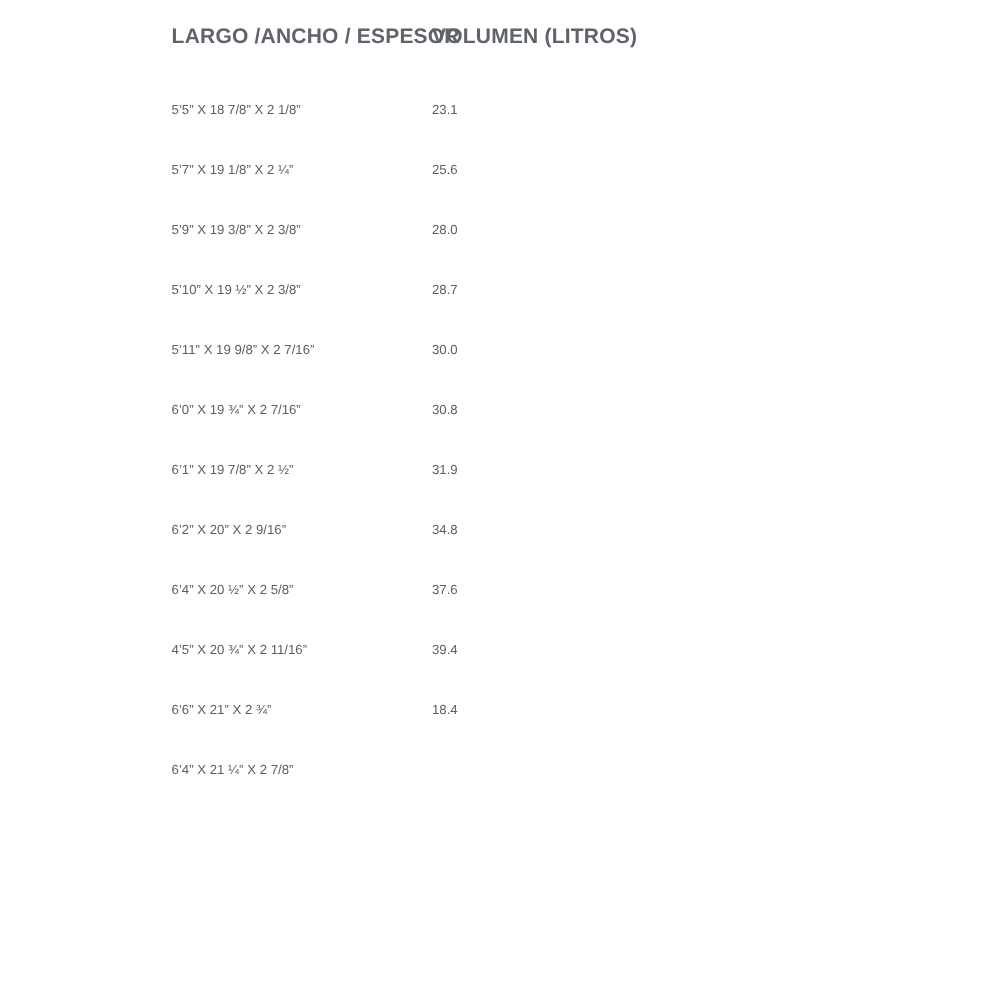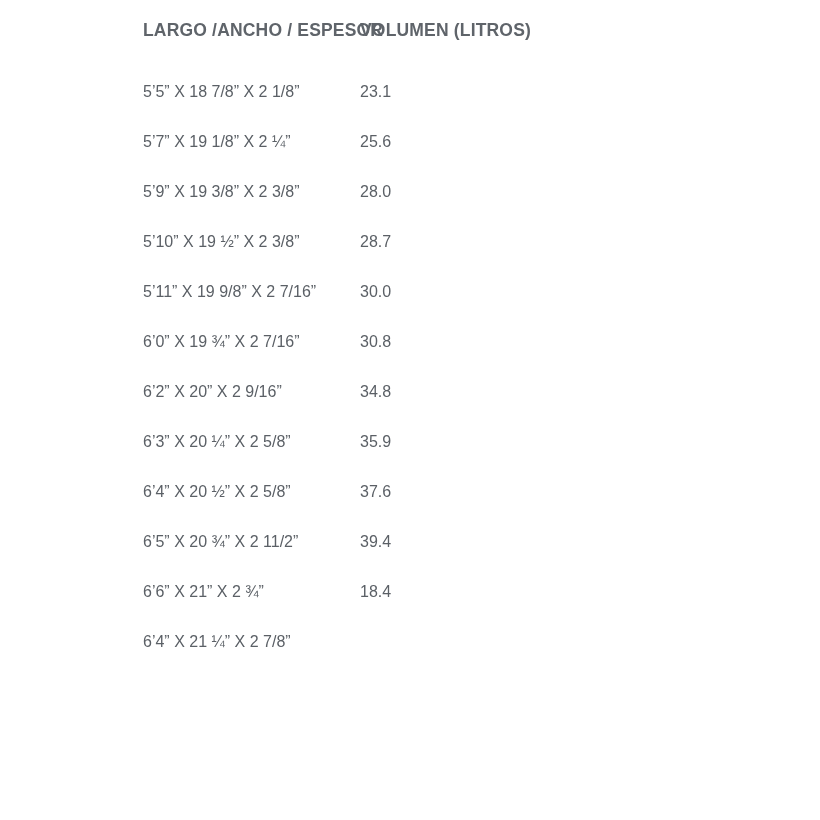--- a/index.html
+++ b/index.html
@@ -37,21 +37,21 @@
     letter-spacing: 0.01em;
     color: #5f646a;
     padding: 0 0 26px 0;
     vertical-align: top;
     white-space: nowrap;
   }
   th.head-dim { padding-left: 143px; }
   th.head-vol { padding-left: 30px; }
 
   td.cell {
-    font-size: 16px;
+    font-size: 11px;
     font-weight: normal;
     color: #5b6066;
     padding: 0 0 0 0;
     height: 50px;
     vertical-align: middle;
     white-space: nowrap;
   }
   td.cell-dim { padding-left: 143px; }
   td.cell-vol { padding-left: 30px; }
   td.cell-pad { }
@@ -98,36 +98,36 @@
         <td class="cell cell-dim">5’11” X 19 9/8” X 2 7/16”</td>
         <td class="cell cell-vol">30.0</td>
         <td class="cell cell-pad"></td>
       </tr>
       <tr>
         <td class="cell cell-dim">6’0” X 19 ¾” X 2 7/16”</td>
         <td class="cell cell-vol">30.8</td>
         <td class="cell cell-pad"></td>
       </tr>
       <tr>
-        <td class="cell cell-dim">6’2” X 20” X 2 9/16”</td>
-        <td class="cell cell-vol">34.8</td>
+        <td class="cell cell-dim">6’1” X 19 7/8” X 2 ½”</td>
+        <td class="cell cell-vol">31.9</td>
         <td class="cell cell-pad"></td>
       </tr>
       <tr>
-        <td class="cell cell-dim">6’3” X 20 ¼” X 2 5/8”</td>
-        <td class="cell cell-vol">35.9</td>
+        <td class="cell cell-dim">6’2” X 20” X 2 9/16”</td>
+        <td class="cell cell-vol">34.8</td>
         <td class="cell cell-pad"></td>
       </tr>
       <tr>
         <td class="cell cell-dim">6’4” X 20 ½” X 2 5/8”</td>
         <td class="cell cell-vol">37.6</td>
         <td class="cell cell-pad"></td>
       </tr>
       <tr>
-        <td class="cell cell-dim">6’5” X 20 ¾” X 2 11/2”</td>
+        <td class="cell cell-dim">4’5” X 20 ¾” X 2 11/16”</td>
         <td class="cell cell-vol">39.4</td>
         <td class="cell cell-pad"></td>
       </tr>
       <tr>
         <td class="cell cell-dim">6’6” X 21” X 2 ¾”</td>
         <td class="cell cell-vol">18.4</td>
         <td class="cell cell-pad"></td>
       </tr>
       <tr>
         <td class="cell cell-dim">6’4” X 21 ¼” X 2 7/8”</td>

